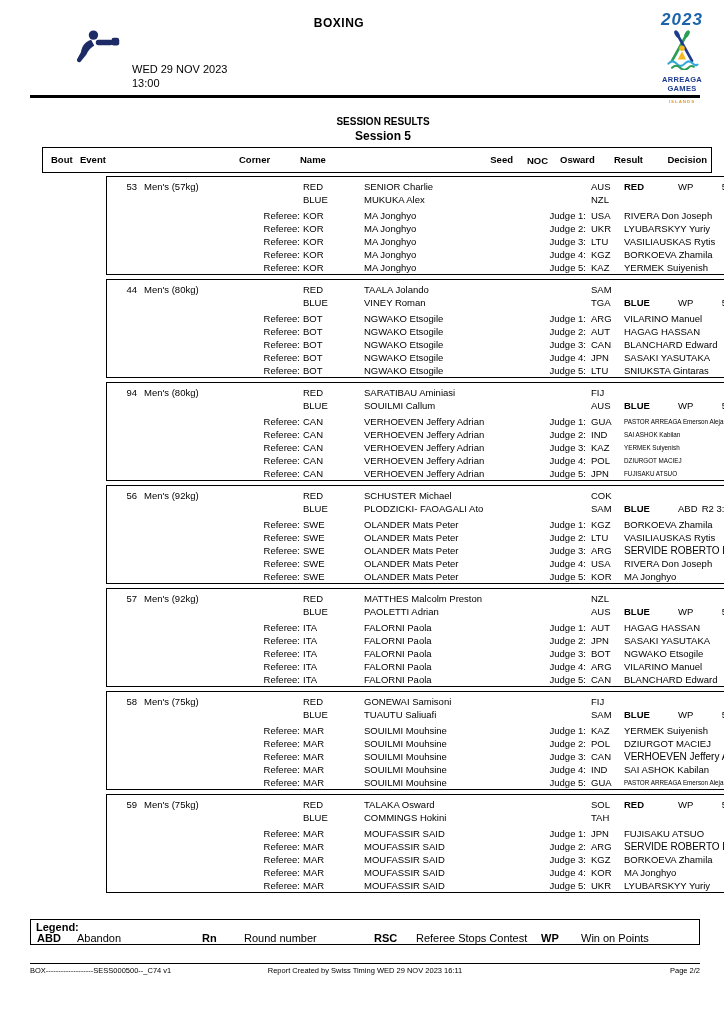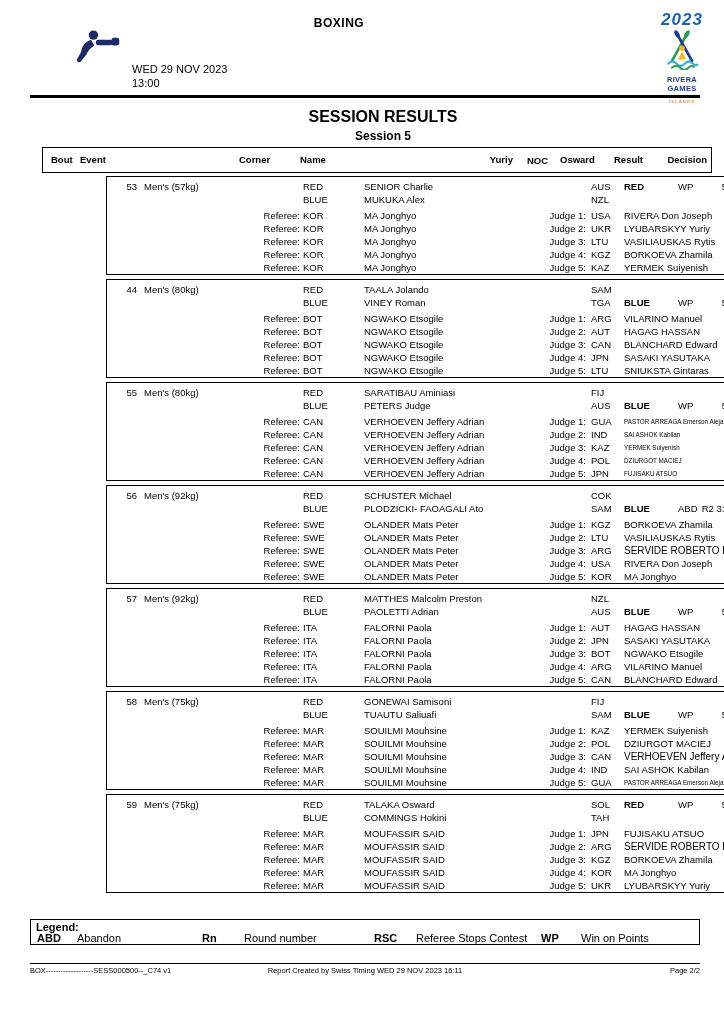--- a/index.html
+++ b/index.html
@@ -11,21 +11,21 @@
 
   
   .sport-title { left:0; top:16px; width:642px; text-align:center; font-size:12px; font-weight:bold; letter-spacing:.5px; }
   .pictogram { left:34px; top:26px; }
   .datetime { left:96px; top:62px; font-size:11px; line-height:14px; }
   .logo { left:624px; top:10px; width:80px; text-align:center; }
   .logo-year { font-size:17px; font-weight:bold; color:#1d63ab; font-style:italic; letter-spacing:1px; }
   .logo-name { font-size:7.5px; font-weight:bold; color:#1d3a8f; letter-spacing:.3px; margin-top:1px; }
   .logo-sub { font-size:4.4px; font-weight:bold; color:#e39a2d; letter-spacing:1px; margin-top:1px; }
   .rule-thick { left:30px; top:95px; width:670px; height:3px; background:#000; }
-  .session-title { left:30px; top:108px; width:670px; text-align:center; font-size:16px; font-weight:bold; }
+  .session-title { left:30px; top:116px; width:670px; text-align:center; font-size:10px; font-weight:bold; }
   .session-sub { left:30px; top:129px; width:670px; text-align:center; font-size:12px; font-weight:bold; }
 
   
   .thead { left:30px; top:147px; width:670px; height:26px; border:1.6px solid #000; font-size:9.5px; font-weight:bold;margin-left:12px; }
   .thead span { position:absolute; top:0; line-height:23px; white-space:nowrap; }
   .h-bout{left:8px} .h-event{left:37px} .h-corner{left:196px} .h-name{left:257px}
   .h-seed{left:430px;width:40px;text-align:right}
   .h-noc{left:484px; line-height:10px !important; top:1px !important;}
   .h-winner{left:517px} .h-result{left:571px} .h-decision{right:4px}
 
@@ -93,34 +93,34 @@
           <ellipse cx="27.5" cy="4.5" rx="2.4" ry="4.6" transform="rotate(28 27.5 4.5)" fill="#2a9e53" stroke="none"></ellipse>
           <line x1="33" y1="34" x2="17" y2="5" stroke="#1d3a8f" stroke-width="3"></line>
           <ellipse cx="16.5" cy="4.5" rx="2.4" ry="4.6" transform="rotate(-28 16.5 4.5)" fill="#1d3a8f" stroke="none"></ellipse>
           <circle cx="22" cy="20" r="3" fill="#f6b921" stroke="none"></circle>
           <path d="M22,23.5 L17.5,32.5 L26.5,32.5 Z" fill="#f6b921" stroke="none"></path>
           <path d="M7,37 q4.5,-5 9,0 q4.5,5 9,0 q4.5,-5 9,0 q2.5,2.8 5,1" stroke="#35a8dc" stroke-width="2.4"></path>
           <path d="M11,41.5 q4.5,-4.4 9,0 q4.5,4.4 9,0 q3,-3 6,-1" stroke="#2a9e53" stroke-width="2.2"></path>
         </g>
       </svg>
     </div>
-    <div class="logo-name">RIVERA GAMES</div>
+    <div class="logo-name">ARREAGA GAMES</div>
     <div class="logo-sub">SOLOMON ISLANDS</div>
   </div>
   <div class="abs rule-thick"></div>
 
   <div class="abs session-title">SESSION RESULTS</div>
   <div class="abs session-sub">Session 5</div>
 
   <div class="abs thead">
     <span class="h-bout">Bout</span>
     <span class="h-event">Event</span>
     <span class="h-corner">Corner</span>
     <span class="h-name">Name</span>
-    <span class="h-seed">Yuriy</span>
+    <span class="h-seed">Seed</span>
     <span class="h-noc">
       <span style="position:static;display:block">NOC</span>
       <span style="position:static;display:block">Code</span>
     </span>
     <span class="h-winner">Osward</span>
     <span class="h-result">Result</span>
     <span class="h-decision">Decision</span>
   </div>
 
   <div class="abs bouts" id="bouts">
@@ -289,32 +289,32 @@
         <span class="c-wname jname">SNIUKSTA Gintaras</span>
         <span class="c-right">
             <span class="s-red">28</span>
             <span>:</span>
             <span class="s-blue b">29</span>
           </span>
       </div>
       </div>
       <div class="bout">
       <div class="row r1">
-        <span class="c-bout">55</span>
+        <span class="c-bout">94</span>
         <span class="c-event">Men's (80kg)</span>
         <span class="c-corner">RED</span>
         <span class="c-name">SARATIBAU Aminiasi</span>
         <span class="c-noc">FIJ</span>
         <span class="c-winner w"></span>
         <span class="c-result rs"></span>
         <span class="c-right dc"></span>
       </div>
       <div class="row r2">
         <span class="c-corner">BLUE</span>
-        <span class="c-name">PETERS Judge</span>
+        <span class="c-name">SOUILMI Callum</span>
         <span class="c-noc">AUS</span>
         <span class="c-winner w">BLUE</span>
         <span class="c-result rs">WP</span>
         <span class="c-right dc">5:0</span>
       </div>
       <div class="row jrow" style="top: 33px;">
         <span class="c-reflabel">Referee:</span>
         <span class="c-corner rnoc">CAN</span>
         <span class="c-name rname">VERHOEVEN Jeffery Adrian</span>
         <span class="c-jlabel">Judge 1:</span>

